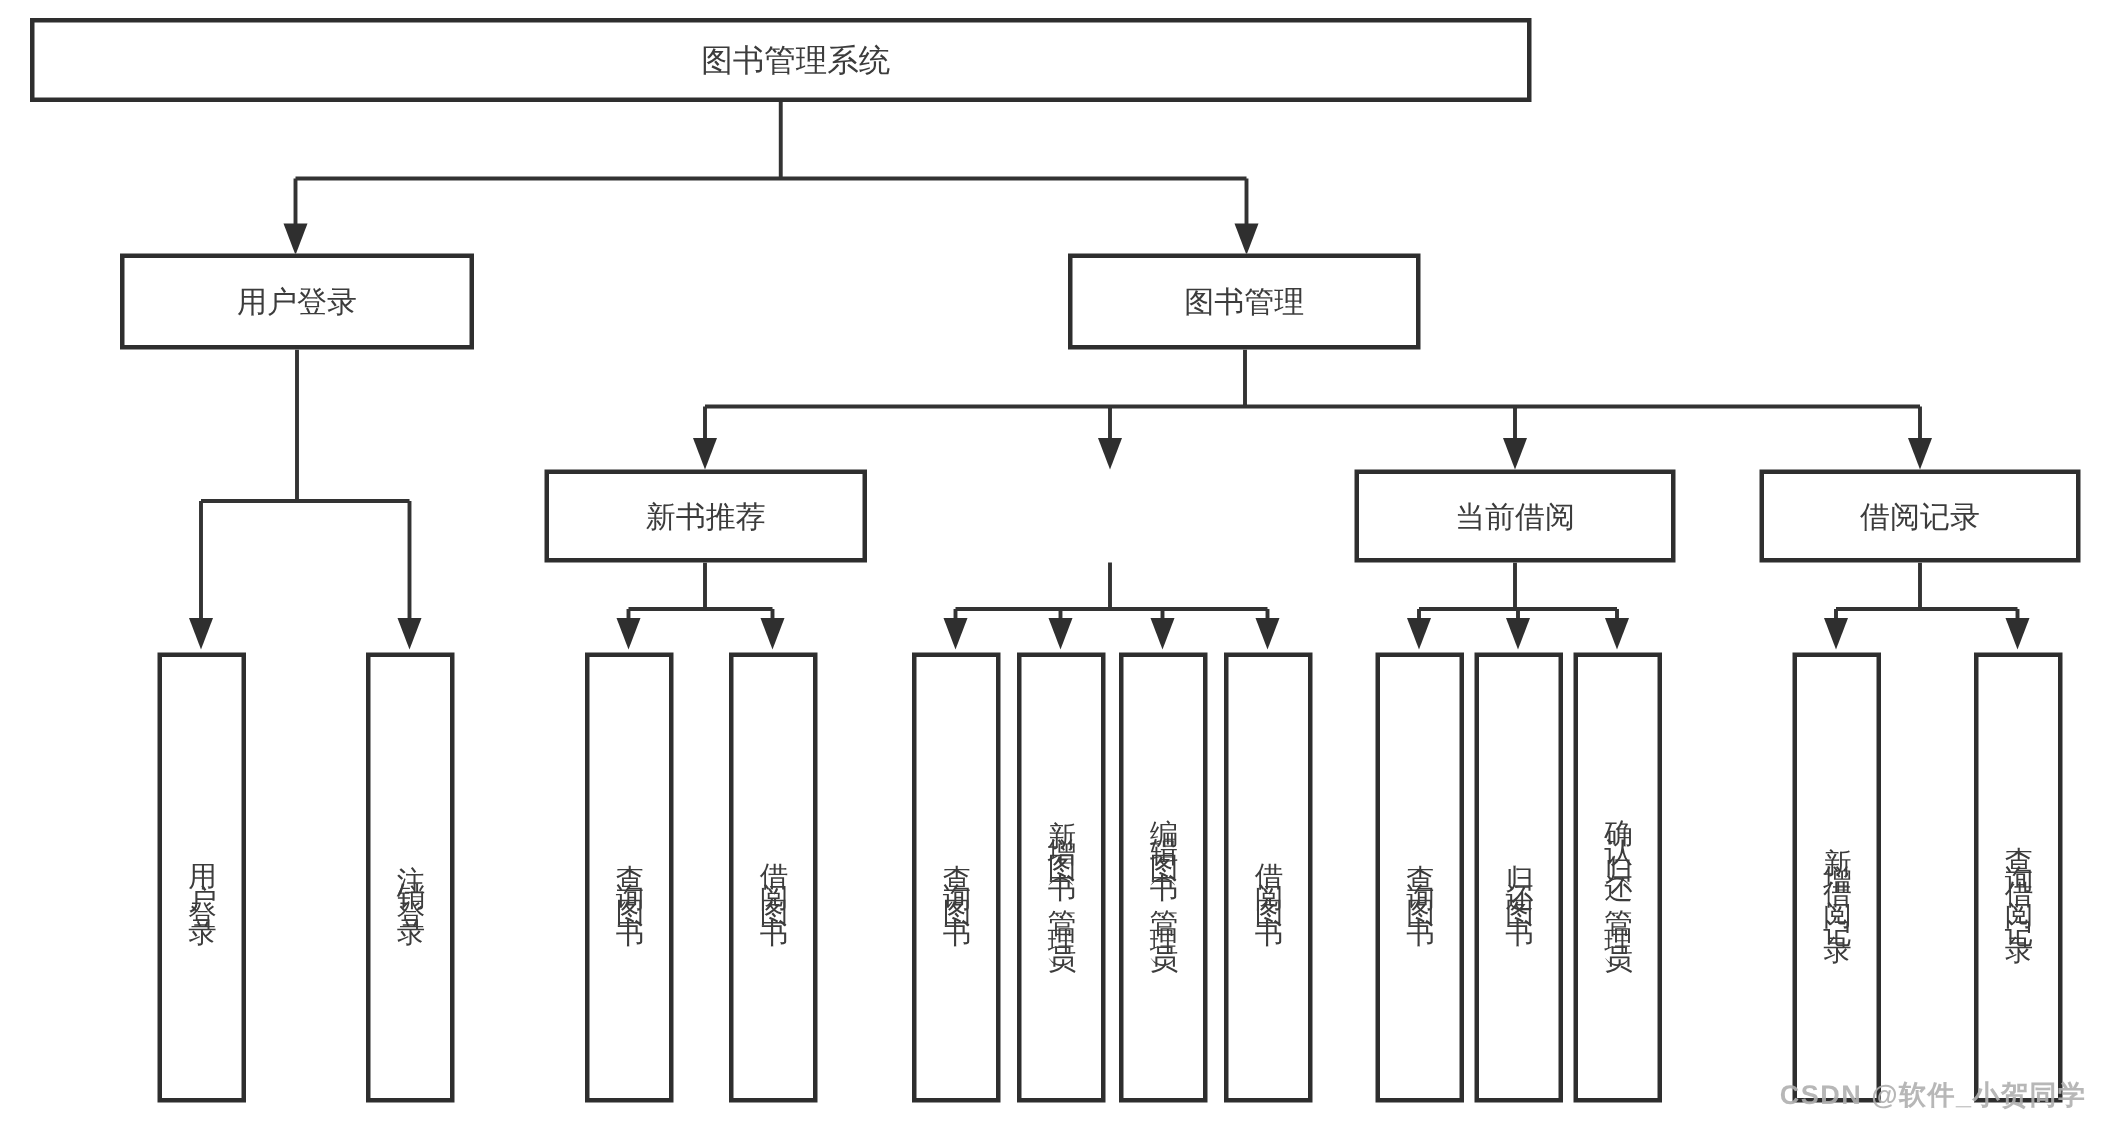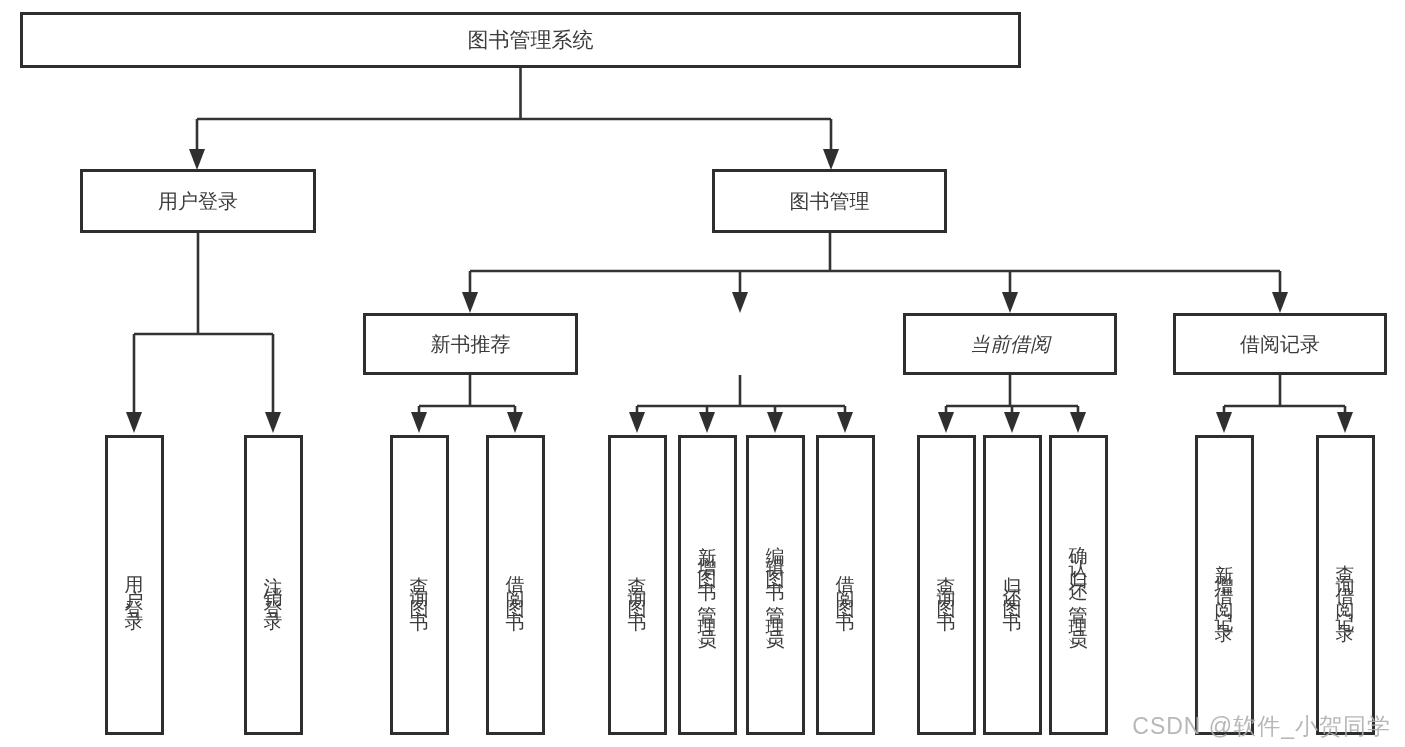--- a/index.html
+++ b/index.html
@@ -43,38 +43,39 @@
     z-index: 2;
   }
   .box.root  { left: 20px;  top: 12px;  width: 1001px; height: 56px; font-size: 21px; padding-left: 20px; }
   .box.lvl2  { top: 169px;  height: 64px; font-size: 20px; }
   .box.lvl3  { top: 313px;  height: 62px; font-size: 20px; }
   .box.leaf  { top: 435px;  height: 300px; width: 59px; font-size: 19px; }
   #n-user-login { left: 80px;  width: 236px; }
   #n-book-mgmt  { left: 712px; width: 235px; }
   #n-newbook { left: 363px;  width: 215px; }
   #n-borrow  { left: 633px;  width: 214px; }
-  #n-current { left: 903px;  width: 214px; font-style: italic; }
+  #n-current { left: 903px;  width: 214px; }
   #n-record  { left: 1173px; width: 214px; justify-content: center; }
   .vtext {
     writing-mode: vertical-rl;
     text-orientation: mixed;
     letter-spacing: 12px;
     line-height: 1;
     white-space: nowrap;
   }
   .watermark {
     position: absolute;
     right: 14px;
     bottom: 5px;
-    font-size: 23px;
+    font-size: 18px;
     color: rgba(175, 175, 175, 0.9);
     letter-spacing: 1px;
     z-index: 5;
     pointer-events: none;
+    font-weight: bold;
   }
 </style>
 </head>
 <body>
 
 <div class="canvas">
 
   <svg class="connectors" viewBox="0 0 1405 747" xmlns="http://www.w3.org/2000/svg">
 
     <g>

